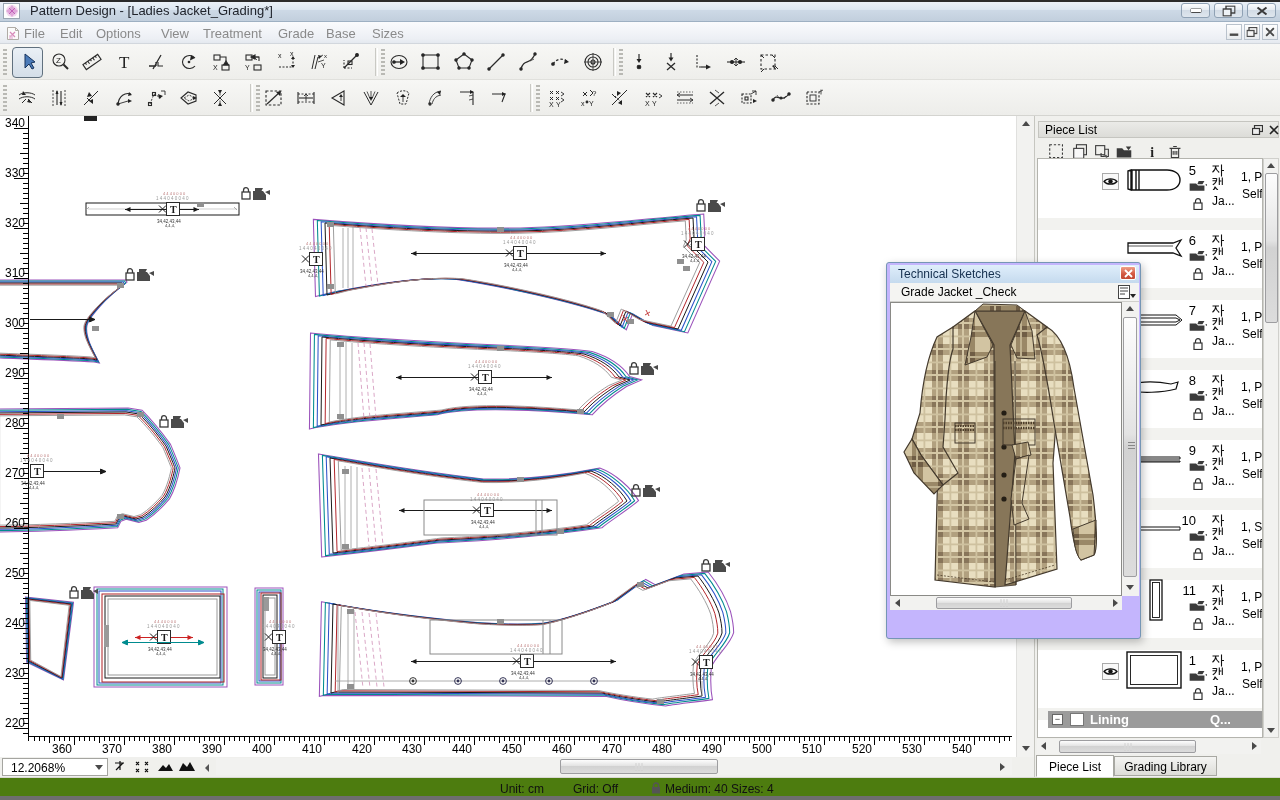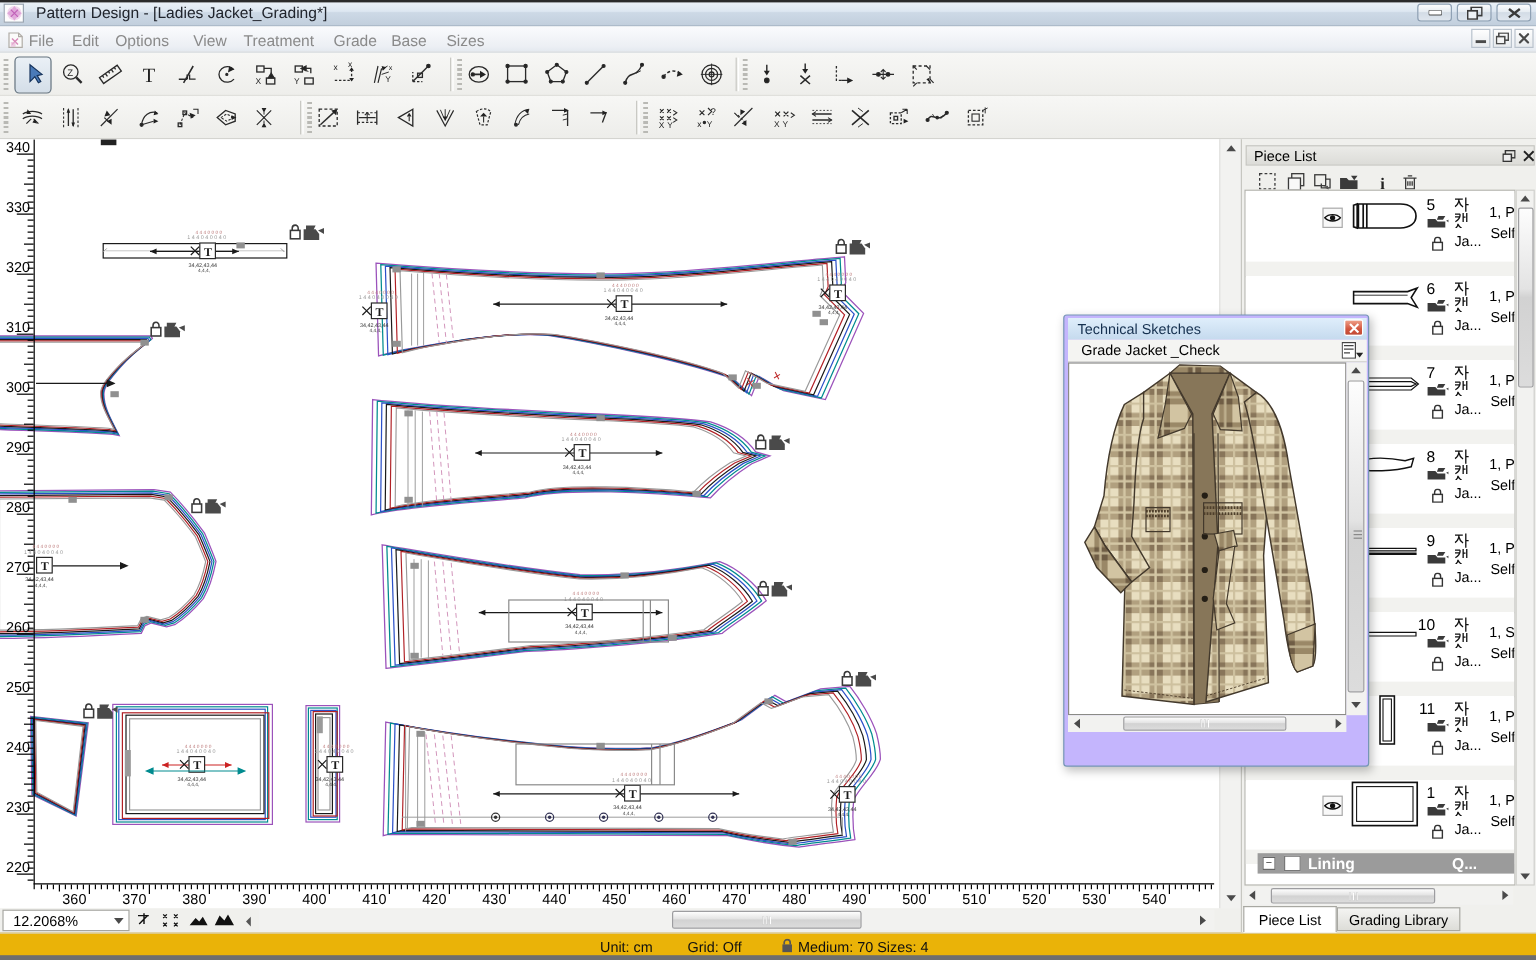--- a/index.html
+++ b/index.html
@@ -32,21 +32,21 @@
 #canvas{position:absolute;left:0;top:116px;width:1016px;height:641px;background:#ffffff;overflow:hidden}
 
 #zoombar{position:absolute;left:0;top:757px;width:1034px;height:20px;background:#f0f0ed}
 #zoomsel{position:absolute;left:2px;top:1px;width:106px;height:18px;background:#fff;border:1px solid #a5a5a0}
 #zoomsel .ztext{position:absolute;left:8px;top:2px;font-size:12px;color:#000}
 .hscroll{position:absolute;background:#f2f2f0}
 .sthumb{position:absolute;background:linear-gradient(#fdfdfd,#e3e3e3 45%,#d2d2d2 50%,#dcdcdc);border:1px solid #9d9da0;border-radius:2px}
 .grip3{position:absolute;left:50%;top:50%;transform:translate(-50%,-50%);display:flex;gap:2px}
 .grip3 i{display:block;width:1px;height:7px;background:#8a8a8a;border-right:1px solid #fff}
 
-#statusbar{position:absolute;left:0;top:777px;width:1280px;height:20px;background:#eab308;border-top:1px solid #d8d8d2;font-size:12px;color:#111}
+#statusbar{position:absolute;left:0;top:777px;width:1280px;height:20px;background:#4d7c0f;border-top:1px solid #d8d8d2;font-size:12px;color:#111}
 #statusedge{position:absolute;left:0;top:796px;width:1280px;height:4px;background:#6e6e6e}
 
 #rpanel{position:absolute;left:1034px;top:116px;width:246px;height:661px;background:#f0f0ed;border-left:1px solid #c6c6c0}
 #rphead{position:absolute;left:3px;top:5px;width:241px;height:17px;background:linear-gradient(#ebebe8,#dcdcd8);border:1px solid #c5c5c0;font-size:12px;color:#000}
 #rptools{position:absolute;left:4px;top:26px;width:240px;height:20px}
 #rplist{position:absolute;left:2px;top:42px;width:226px;height:580px;background:#fff;border:1px solid #b4b4ae;overflow:hidden}
 .prow{position:absolute;left:0;width:224px;background:#fff}
 .pgap{position:absolute;left:0;width:224px;height:12px;background:#f2f2ef}
 .pnum{position:absolute;font-size:13px;color:#000;text-align:right;width:20px}
 .ptxt{position:absolute;font-size:12px;color:#000}
@@ -1216,21 +1216,21 @@
 
 </div>
 
 <div id="statusbar">
   <span class="abs" style="left:500px;top:4px">Unit: cm</span>
   <span class="abs" style="left:573px;top:4px">Grid: Off</span>
   <svg class="abs" style="left:651px;top:4px" width="10" height="12">
         <rect x="1" y="5" width="8" height="6.5" fill="#555"></rect>
         <path d="M2.5 5 V3.5 a2.5 2.5 0 0 1 5 0 V5" fill="none" stroke="#555" stroke-width="1.4"></path>
       </svg>
-      <span class="abs" style="left:665px;top:4px">Medium: 70 Sizes: 4</span>
+      <span class="abs" style="left:665px;top:4px">Medium: 40 Sizes: 4</span>
 </div>
 <div id="statusedge"></div>
 
 <div id="rpanel">
   <div id="rphead">
         <span style="position:absolute;left:6px;top:1px">Piece List</span>
     <svg style="position:absolute;left:213px;top:3px" width="11" height="10">
           <rect x="2.5" y="0.5" width="8" height="6" fill="none" stroke="#333" stroke-width="1.2"></rect>
           <rect x="0.5" y="3.5" width="7" height="6" fill="#eee" stroke="#333" stroke-width="1.2"></rect>
         </svg>

